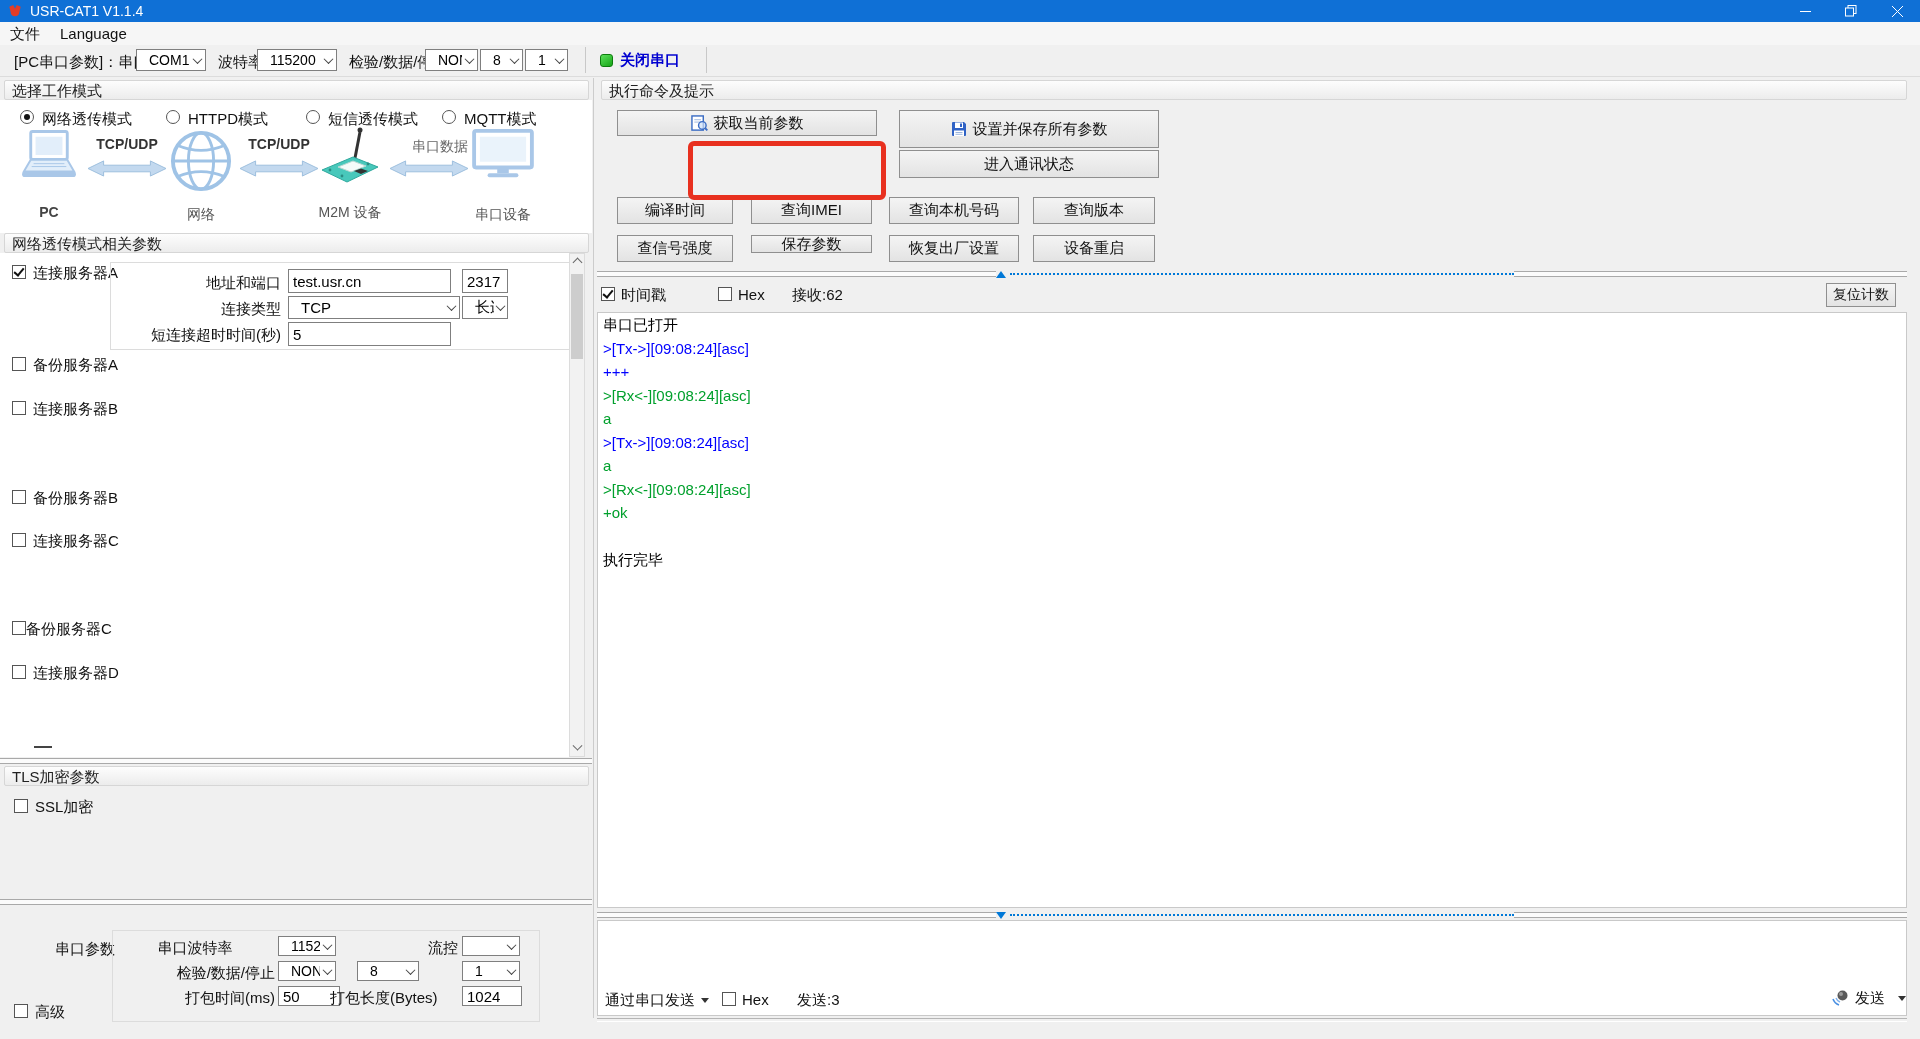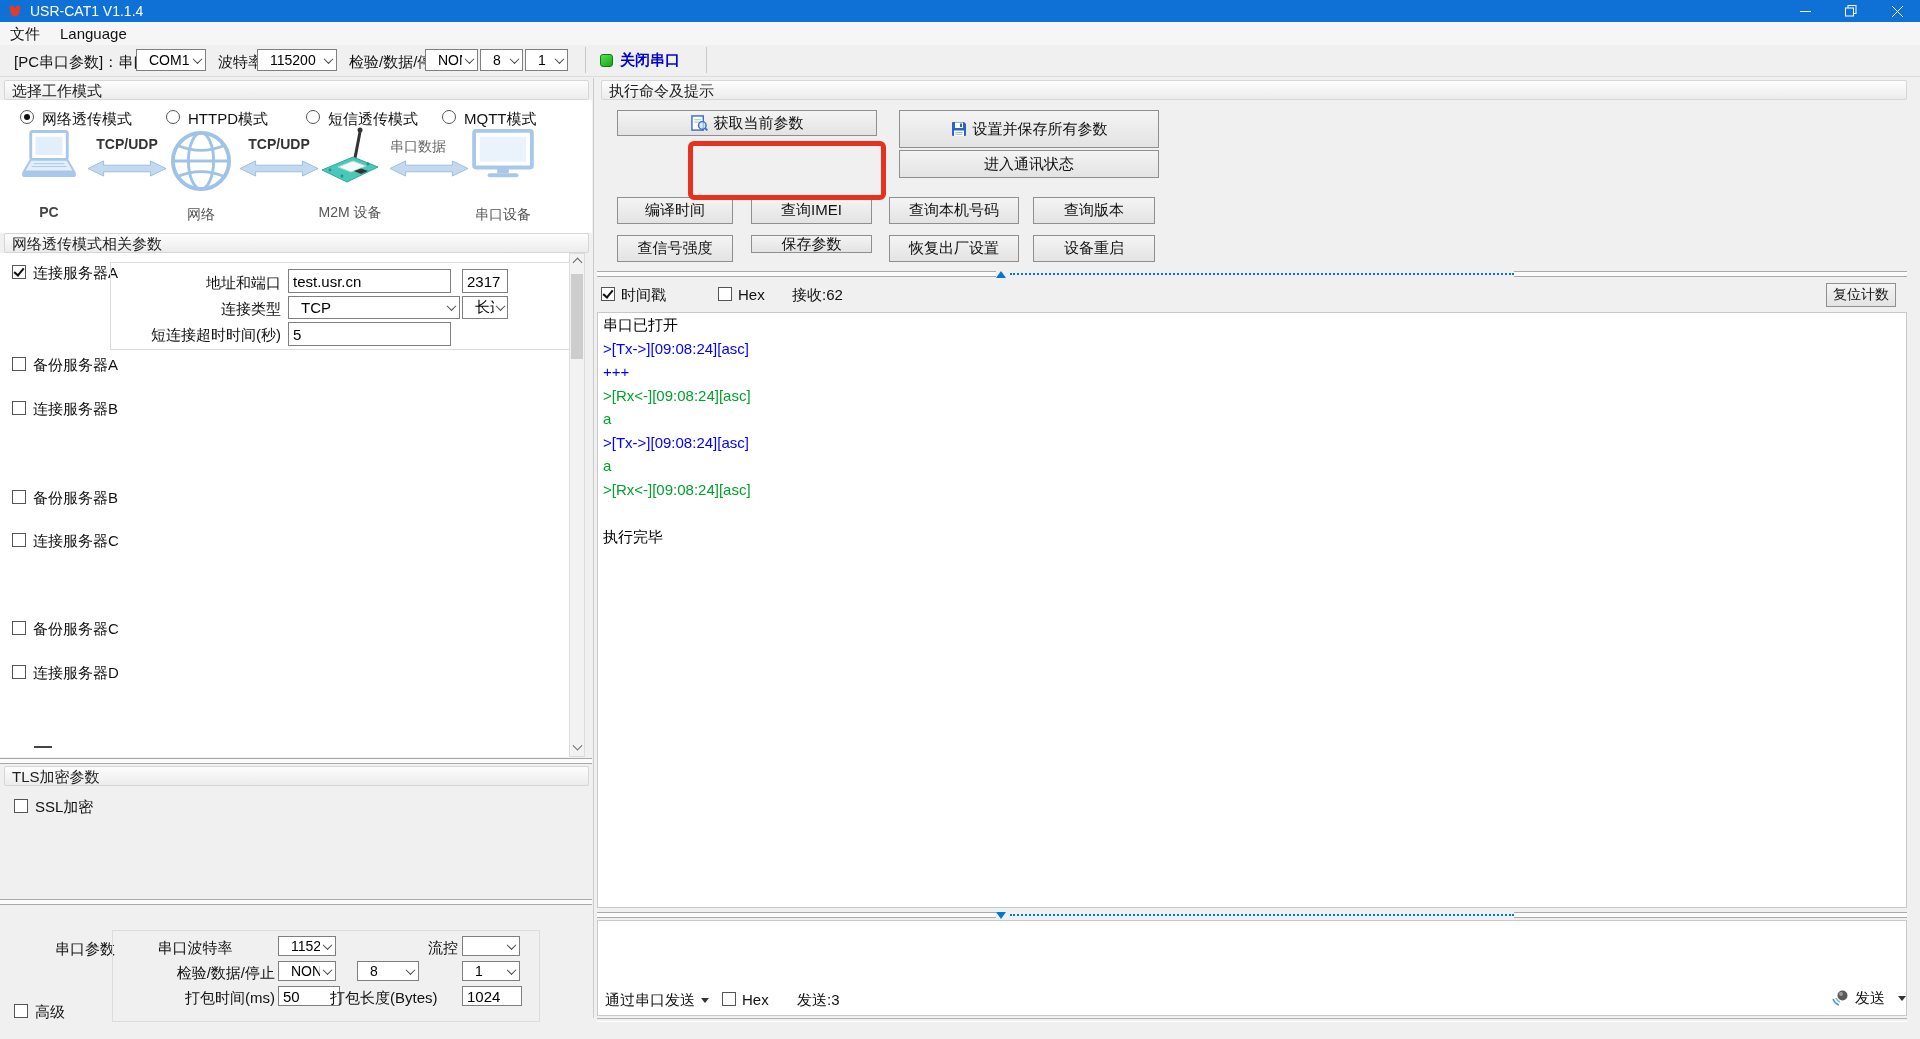--- a/index.html
+++ b/index.html
@@ -188,21 +188,21 @@
         <polygon points="4,44 35,31 60,41 29,56" fill="#48c8bb" stroke="#2fa99e"></polygon>
         <polygon points="20,41 35,35 48,40 33,46" fill="#f4fbf9" stroke="#b9d8d2"></polygon>
         <polygon points="36,45 43,42.5 50,45 43,48" fill="#333"></polygon>
         <circle cx="12" cy="44" r="1.4" fill="#2b8d84"></circle>
         <circle cx="24" cy="50" r="1.4" fill="#2b8d84"></circle>
         <circle cx="50" cy="38" r="1.4" fill="#2b8d84"></circle>
       </svg>
   </span>
   <div class="lbl" style="left:312px;top:204px;width:76px;text-align:center;font-size:14px;color:#555">M2M 设备</div>
 
-  <div class="lbl" style="left:390px;top:138px;width:78px;text-align:left;font-size:14px;color:#666">串口数据</div>
+  <div class="lbl" style="left:390px;top:138px;width:78px;text-align:right;font-size:14px;color:#666">串口数据</div>
   <span class="icon abs" style="left:390px;top:160px">
     <svg width="78" height="17" viewBox="0 0 80 18" preserveAspectRatio="none">
         <polygon points="0,9 16,1 16,5.5 64,5.5 64,1 80,9 64,17 64,12.5 16,12.5 16,17" fill="#c3d9ef" stroke="#9bbddd"></polygon>
       </svg>
   </span>
 
   <span class="icon abs" style="left:472px;top:129px">
     <svg width="62" height="52" viewBox="0 0 64 54">
         <rect x="2" y="2" width="60" height="38" rx="2" fill="#fff" stroke="#a9c7e8" stroke-width="4"></rect>
         <rect x="8" y="8" width="48" height="26" fill="#eaf3fb"></rect>
@@ -240,21 +240,21 @@
 
   <div class="chk" style="left:12px;top:357px"></div>
   <div class="lbl" style="left:33px;top:356px">备份服务器A</div>
   <div class="chk" style="left:12px;top:401px"></div>
   <div class="lbl" style="left:33px;top:400px">连接服务器B</div>
   <div class="chk" style="left:12px;top:490px"></div>
   <div class="lbl" style="left:33px;top:489px">备份服务器B</div>
   <div class="chk" style="left:12px;top:533px"></div>
   <div class="lbl" style="left:33px;top:532px">连接服务器C</div>
   <div class="chk" style="left:12px;top:621px"></div>
-  <div class="lbl" style="left:33px;top:620px">备份服务器C</div>
+  <div class="lbl" style="left:26px;top:620px">备份服务器C</div>
   <div class="chk" style="left:12px;top:665px"></div>
   <div class="lbl" style="left:33px;top:664px">连接服务器D</div>
   <div class="abs" style="left:34px;top:746px;width:18px;height:2px;background:#444"></div>
 
   <div class="sbar" style="left:569px;top:253px;width:16px;height:504px">
     <div class="sbtn" style="top:0">
         <i class="chev chev-up" style="border-color:#666"></i>
       </div>
     <div class="sthumb" style="top:20px;height:85px"></div>
     <div class="sbtn" style="top:486px">
@@ -394,20 +394,21 @@
 
   <div class="logbox" style="left:597px;top:312px;width:1310px;height:596px">
     <div class="log-line"><span class="info">串口已打开</span></div>
     <div class="log-line"><span class="tx">&gt;[Tx-&gt;][09:08:24][asc]</span></div>
     <div class="log-line"><span class="tx">+++</span></div>
     <div class="log-line"><span class="rx">&gt;[Rx&lt;-][09:08:24][asc]</span></div>
     <div class="log-line"><span class="rx">a</span></div>
     <div class="log-line"><span class="tx">&gt;[Tx-&gt;][09:08:24][asc]</span></div>
     <div class="log-line"><span class="rx">a</span></div>
     <div class="log-line"><span class="rx">&gt;[Rx&lt;-][09:08:24][asc]</span></div>
+    <div class="log-line"><span class="rx">+ok</span></div>
     <div class="log-line"><span class="info"></span></div>
     <div class="log-line"><span class="info">执行完毕</span></div>
   </div>
 
   <div class="hsplit" style="left:597px;top:912px;width:1310px"></div>
   <div class="dotseg" style="left:996px;top:911px;width:518px">
     <span class="tri-down"></span>
       <span class="dotline"></span>
   </div>
 

